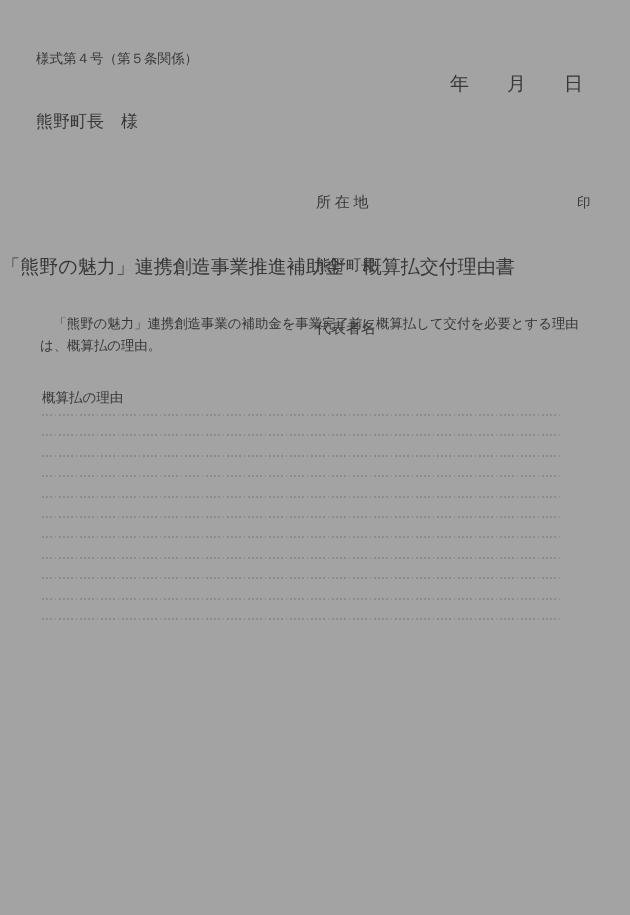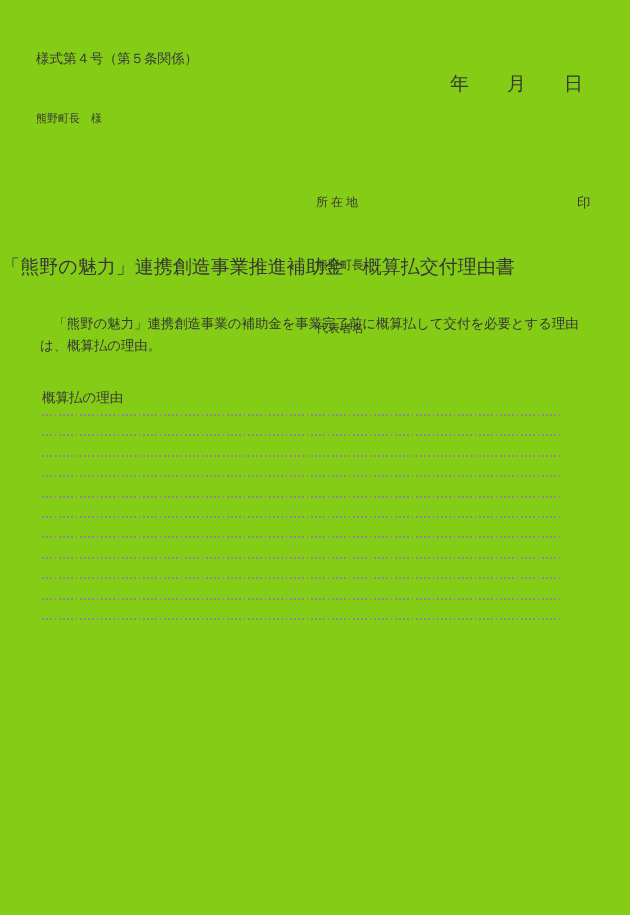--- a/index.html
+++ b/index.html
@@ -23,25 +23,25 @@
     left: 36px; top: 51px;
     font-size: 13.5px; line-height: 1.15;
   }
   .date-line {
     right: 47px; top: 73px;
     font-size: 19px; line-height: 1.15;
     text-align: right;
   }
   .addressee {
     left: 36px; top: 112px;
-    font-size: 11px; line-height: 1.15;
+    font-size: 17px; line-height: 1.15;
   }
   .applicant {
     left: 316px; top: 150px;
-    font-size: 12px; line-height: 21px;
+    font-size: 15px; line-height: 21px;
   }
   .applicant div { white-space: pre; }
   .seal {
     left: 577px; top: 195px;
     font-size: 13.5px; line-height: 1.15;
   }
   .title {
     left: 0; top: 256px; width: 516px;
     font-size: 19px; line-height: 1.15;
     text-align: center;
@@ -71,21 +71,21 @@
       var(--dot-color, #8c8c8c) 1.8px,
       transparent 1.8px,
       transparent 4.2px
     );
   }
   .dotted-line:last-child { margin-bottom: 0; }
 </style>
 </head>
 <body>
 
-<div class="page" style="background: #84cc16; color: rgb(54, 54, 54);">
+<div class="page" style="background: #a3a3a3; color: rgb(54, 54, 54);">
 
   <div class="abs form-number">様式第４号（第５条関係）</div>
 
   <div class="abs date-line">年　　月　　日</div>
 
   <div class="abs addressee">熊野町長　様</div>
 
   <div class="abs applicant">
     <div>所 在 地</div>
     <div>熊野町長</div>

